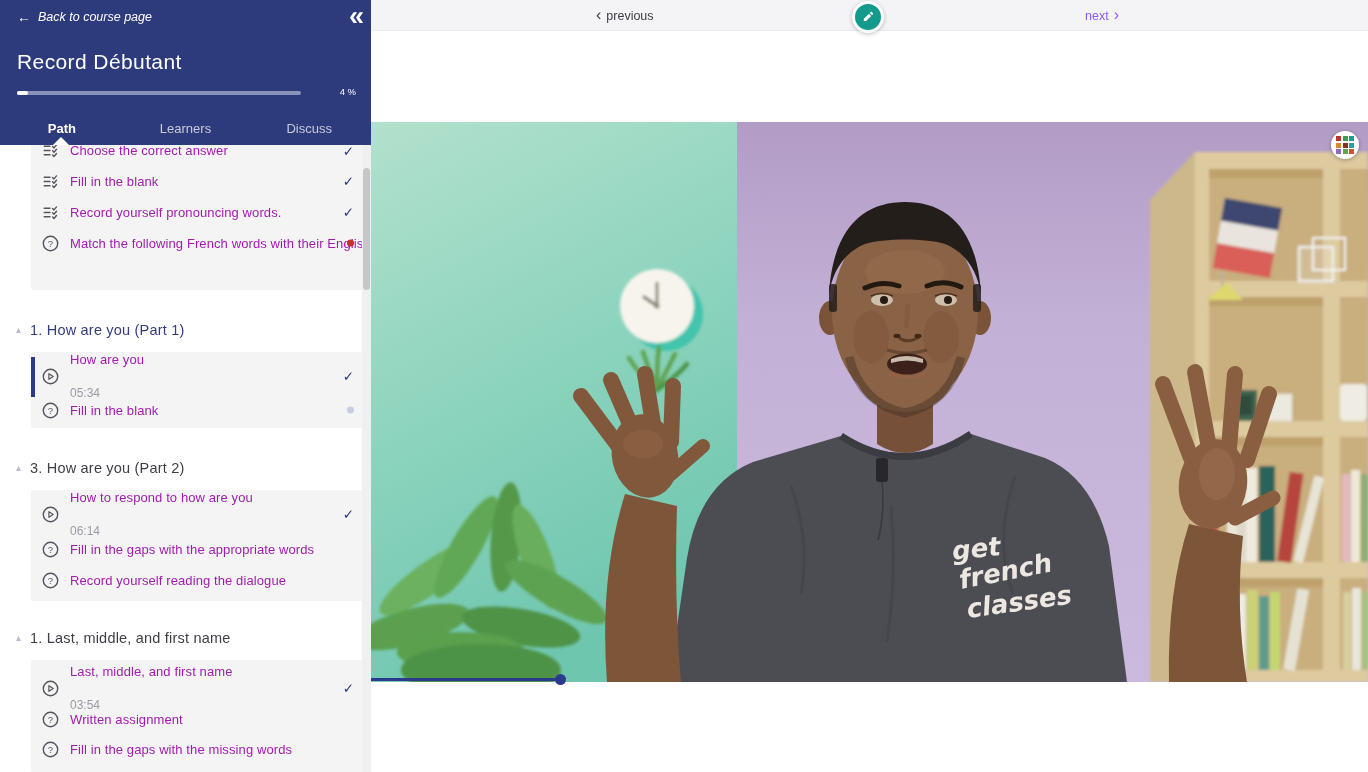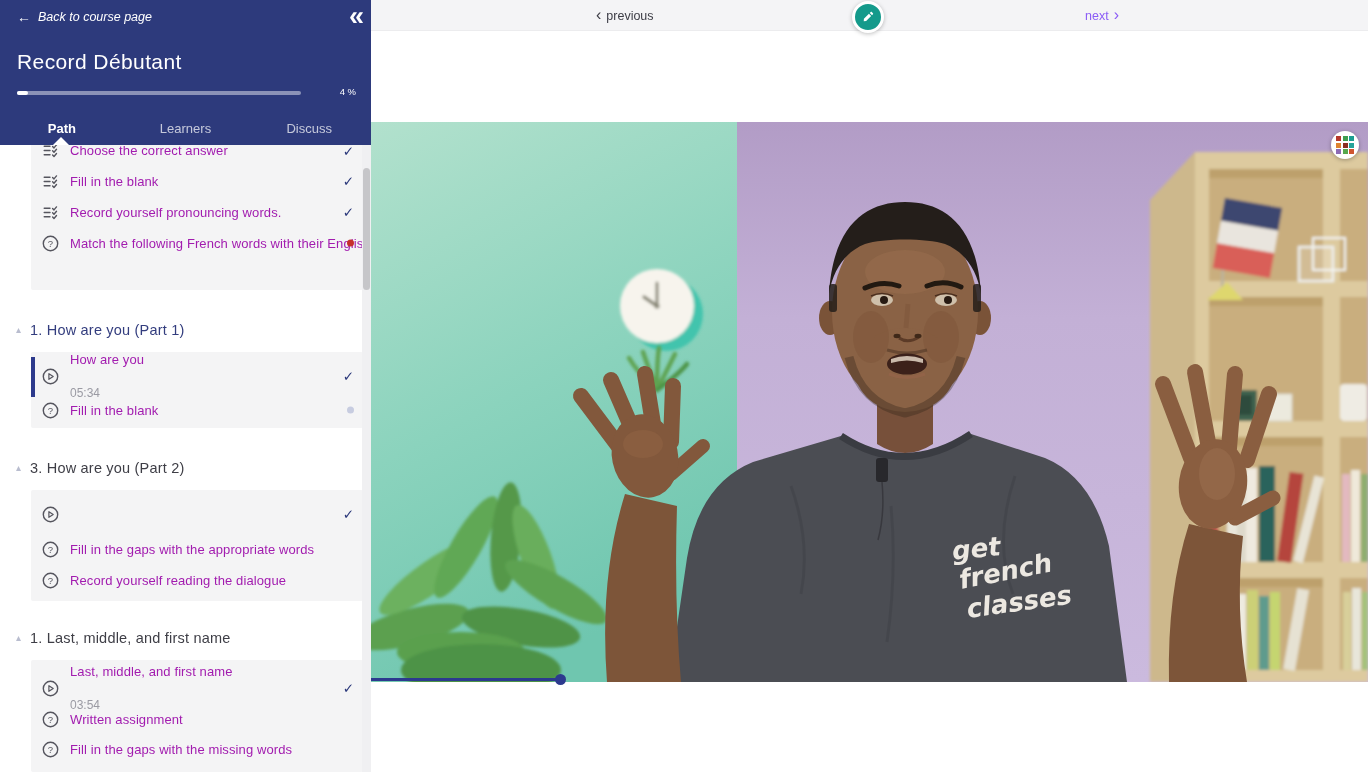--- a/index.html
+++ b/index.html
@@ -186,20 +186,24 @@
       </div>
       <div class="grp" style="top:345px;height:111px;"></div>
 
       <div class="item media" style="top:347px;">
         <span class="ic">
           <svg width="17" height="17" viewBox="0 0 17 17" class="iconsvg">
               <circle cx="8.5" cy="8.5" r="7.2"></circle>
               <path d="M6.9,5.7 L11.2,8.5 L6.9,11.3 Z" stroke-width="1.2"></path>
             </svg>
         </span>
+        <span class="lbl-stack">
+          <span class="lbl">How to respond to how are you</span>
+          <span class="dur">06:14</span>
+        </span>
         <span class="st check">✓</span>
       </div>
 
       <div class="item" style="top:388.5px;">
         <span class="ic">
           <svg width="17" height="17" viewBox="0 0 17 17" class="iconsvg">
               <circle cx="8.5" cy="8.5" r="7.2"></circle>
               <text x="8.5" y="12" text-anchor="middle" font-size="9.5" fill="#55555e" stroke="none" font-family="Liberation Sans,sans-serif">?</text>
             </svg>
         </span>

